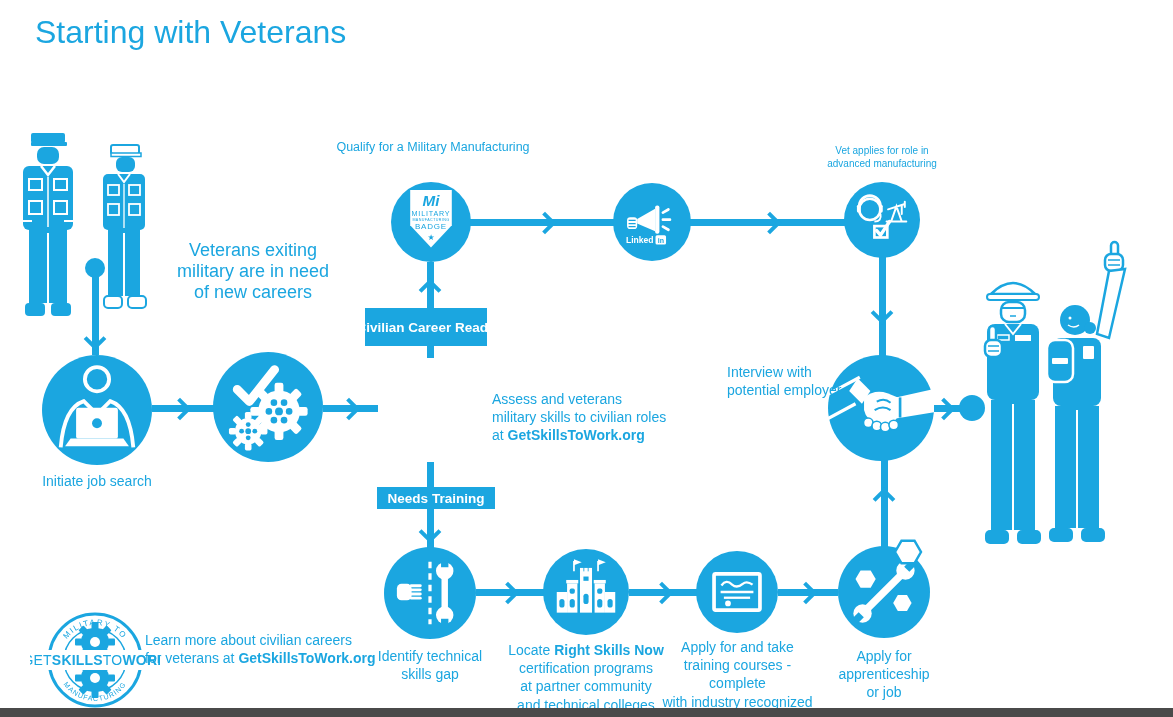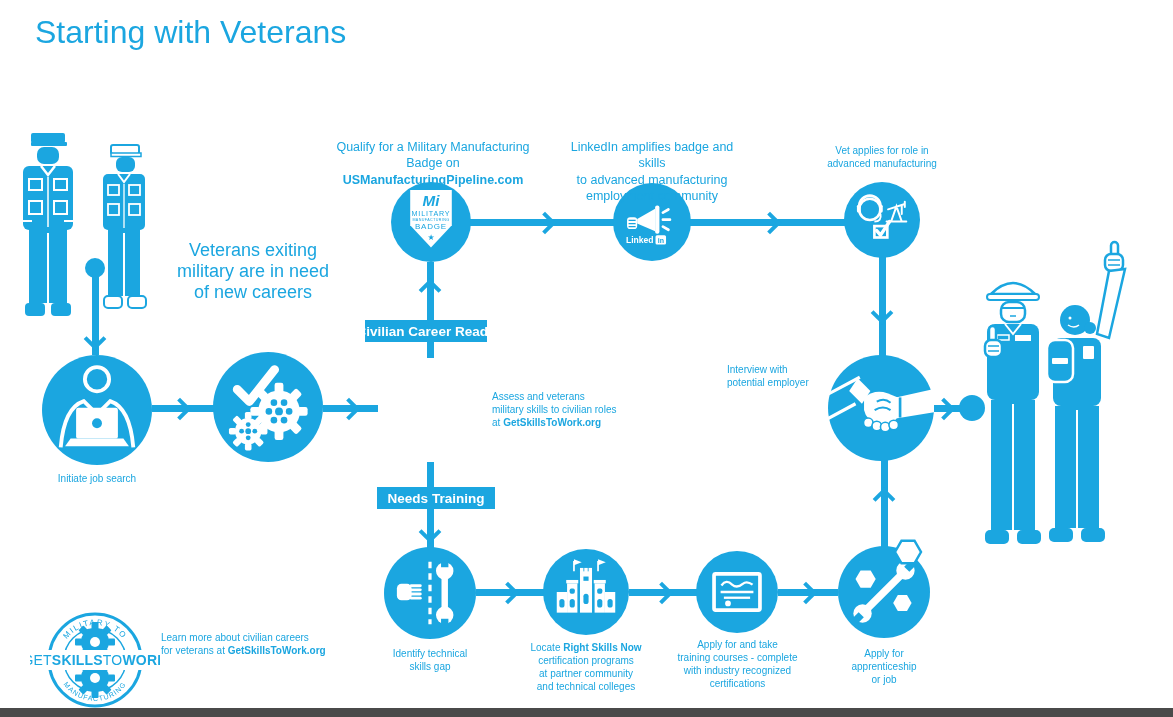--- a/index.html
+++ b/index.html
@@ -2,21 +2,21 @@
 <html style="--blue: #1BA6E0; --footer: #4a4a4a;"><head>
 <meta charset="utf-8">
 <style>
   :root{ --blue:#1BA6E0; --footer:#4a4a4a; }
   html,body{margin:0;padding:0;background:#fff;}
   #canvas{position:relative;width:1173px;height:717px;background:#fff;overflow:hidden;
           font-family:"Liberation Sans","DejaVu Sans",sans-serif;}
   .abs{position:absolute;}
   .t1{font-size:34px;font-weight:800;letter-spacing:-0.4px;color:var(--blue);line-height:1.18;}
   .t2{font-size:32px;font-weight:400;color:var(--blue);line-height:1.15;}
-  .note{position:absolute;color:var(--blue);font-size:10px;line-height:1.3;}
+  .note{position:absolute;color:var(--blue);font-size:14px;line-height:1.3;}
   .c{text-align:center;}
   .b{font-weight:bold;}
   .big{font-size:18px;line-height:1.18;}
   .big2{font-size:20px;line-height:1.22;}
   .hline{position:absolute;height:7px;background:var(--blue);}
   .vline{position:absolute;width:7px;background:var(--blue);}
   .circ{position:absolute;border-radius:50%;background:var(--blue);
         display:flex;align-items:center;justify-content:center;}
   .dot{position:absolute;border-radius:50%;background:var(--blue);}
   .chev{position:absolute;width:12px;height:12px;border-style:solid;border-color:var(--blue);
@@ -111,21 +111,21 @@
 
   <div class="hline" style="left:476px;top:589px;width:68px;"></div>
   <div class="chev r" style="left:500px;top:585px;"></div>
 
   <div class="hline" style="left:629px;top:589px;width:68px;"></div>
   <div class="chev r" style="left:654px;top:585px;"></div>
 
   <div class="hline" style="left:778px;top:589px;width:60px;"></div>
   <div class="chev r" style="left:798px;top:585px;"></div>
 
-  <div class="flabel" style="left:365px;top:320px;width:122px;height:22px;">Civilian Career Ready</div>
+  <div class="flabel" style="left:365px;top:308px;width:122px;height:38px;">Civilian Career Ready</div>
   <div class="flabel" style="left:377px;top:487px;width:118px;height:22px;">Needs Training</div>
 
   <div class="circ" style="left:42px;top:355px;width:110px;height:110px;">
     <svg width="110" height="110" viewBox="0 0 100 100">
       <circle cx="50" cy="22" r="11" stroke="#fff" stroke-width="3.5" fill="none"></circle>
       <path d="M17,84 Q20,48 38,42 L50,54 L62,42 Q80,48 83,84" stroke="#fff" stroke-width="3.5" fill="none"></path>
       <rect x="31" y="48" width="38" height="28" rx="2" fill="#fff"></rect>
       <circle cx="50" cy="62" r="4.5" fill="var(--blue)"></circle>
       <path d="M26,76 h48 l5,7 h-58 z" fill="#fff"></path>
     </svg>
@@ -183,36 +183,34 @@
       <path d="M24,10 H76 V54 L50,82 L24,54 Z" fill="#fff"></path>
       <text x="50" y="30" font-size="19" font-weight="bold" font-style="italic" fill="var(--blue)" text-anchor="middle">Mi</text>
       <text x="50" y="42" font-size="9" letter-spacing="1" fill="var(--blue)" text-anchor="middle">MILITARY</text>
       <text x="50" y="49" font-size="4.6" letter-spacing="0.5" fill="var(--blue)" text-anchor="middle">MANUFACTURING</text>
       <text x="50" y="59" font-size="10" letter-spacing="1" fill="var(--blue)" text-anchor="middle">BADGE</text>
       <text x="50" y="72" font-size="10" fill="var(--blue)" text-anchor="middle">★</text>
     </svg>
   </div>
   <div class="note c" style="left:325px;top:139px;width:216px;font-size:12.5px;">
     <div>Qualify for a Military Manufacturing</div>
-    <div><span>Badge on </span><span class="b">USManufacturingPipeline.com</span></div>
   </div>
 
   <div class="circ" style="left:613px;top:183px;width:78px;height:78px;">
     <svg width="78" height="78" viewBox="0 0 100 100">
       <rect x="18" y="44" width="13" height="15" rx="4" fill="#fff"></rect>
       <path d="M20,48 h9 M20,52 h9 M20,56 h9" stroke="var(--blue)" stroke-width="1.5"></path>
       <path d="M31,46 L54,33 V62 L31,52 Z" fill="#fff"></path>
       <rect x="54" y="29" width="5.5" height="36" rx="2.5" fill="#fff"></rect>
       <path d="M64,38 L71,34 M64,47 L73,47 M64,56 L71,60" stroke="#fff" stroke-width="3.5" stroke-linecap="round"></path>
       <text x="52" y="77" font-size="11" font-weight="bold" fill="#fff" text-anchor="end">Linked</text>
       <rect x="54.5" y="67" width="13.5" height="12" rx="2" fill="#fff"></rect>
       <text x="61.5" y="76.5" font-size="9" font-weight="bold" fill="var(--blue)" text-anchor="middle">in</text>
     </svg>
   </div>
-  <div class="note c" style="left:556px;top:139px;width:192px;font-size:12.5px;">LinkedIn amplifies badge and skills<br>to advanced manufacturing<br>employment community</div>
 
   <div class="circ" style="left:844px;top:182px;width:76px;height:76px;">
     <svg width="76" height="76" viewBox="0 0 100 100">
       <circle cx="34" cy="36" r="14" stroke="#fff" stroke-width="3.5" fill="none"></circle>
       <path d="M20,32 A14,14 0 0 1 48,32" stroke="#fff" stroke-width="3.5" fill="none"></path>
       <rect x="17" y="30" width="5" height="10" rx="2" fill="#fff"></rect>
       <rect x="46" y="30" width="5" height="10" rx="2" fill="#fff"></rect>
       <path d="M48,42 Q50,52 40,52" stroke="#fff" stroke-width="2.5" fill="none"></path>
       <g>
         <path d="M56,52 H82 M62,52 L69,32 L76,52 M58,36 L80,29 M80,26 V33 M76,31 V42" stroke="#fff" stroke-width="2.6" fill="none" stroke-linecap="round"></path>
@@ -403,20 +401,20 @@
     <text font-size="8" letter-spacing="1.5" fill="var(--blue)">
       <textPath href="#sealTop" startOffset="50%" text-anchor="middle">MILITARY TO</textPath>
     </text>
     <text font-size="7" letter-spacing="1" fill="var(--blue)">
       <textPath href="#sealBottom" startOffset="50%" text-anchor="middle">MANUFACTURING</textPath>
     </text>
     <rect x="0" y="51" width="130" height="20" fill="#fff"></rect>
     <text x="65" y="66" text-anchor="middle" font-size="14" letter-spacing="0.2" fill="var(--blue)"><tspan>GET</tspan><tspan font-weight="bold">SKILLS</tspan><tspan>TO</tspan><tspan font-weight="bold">WORK</tspan></text>
   </svg>
 
-  <div class="note" style="left:161px;top:631px;width:250px;">
+  <div class="note" style="left:145px;top:631px;width:250px;">
     <div>Learn more about civilian careers</div>
     <div><span>for veterans at </span><span class="b">GetSkillsToWork.org</span></div>
   </div>
 
   <div class="footerbar"></div>
 
 </div>
 
 </body></html>

